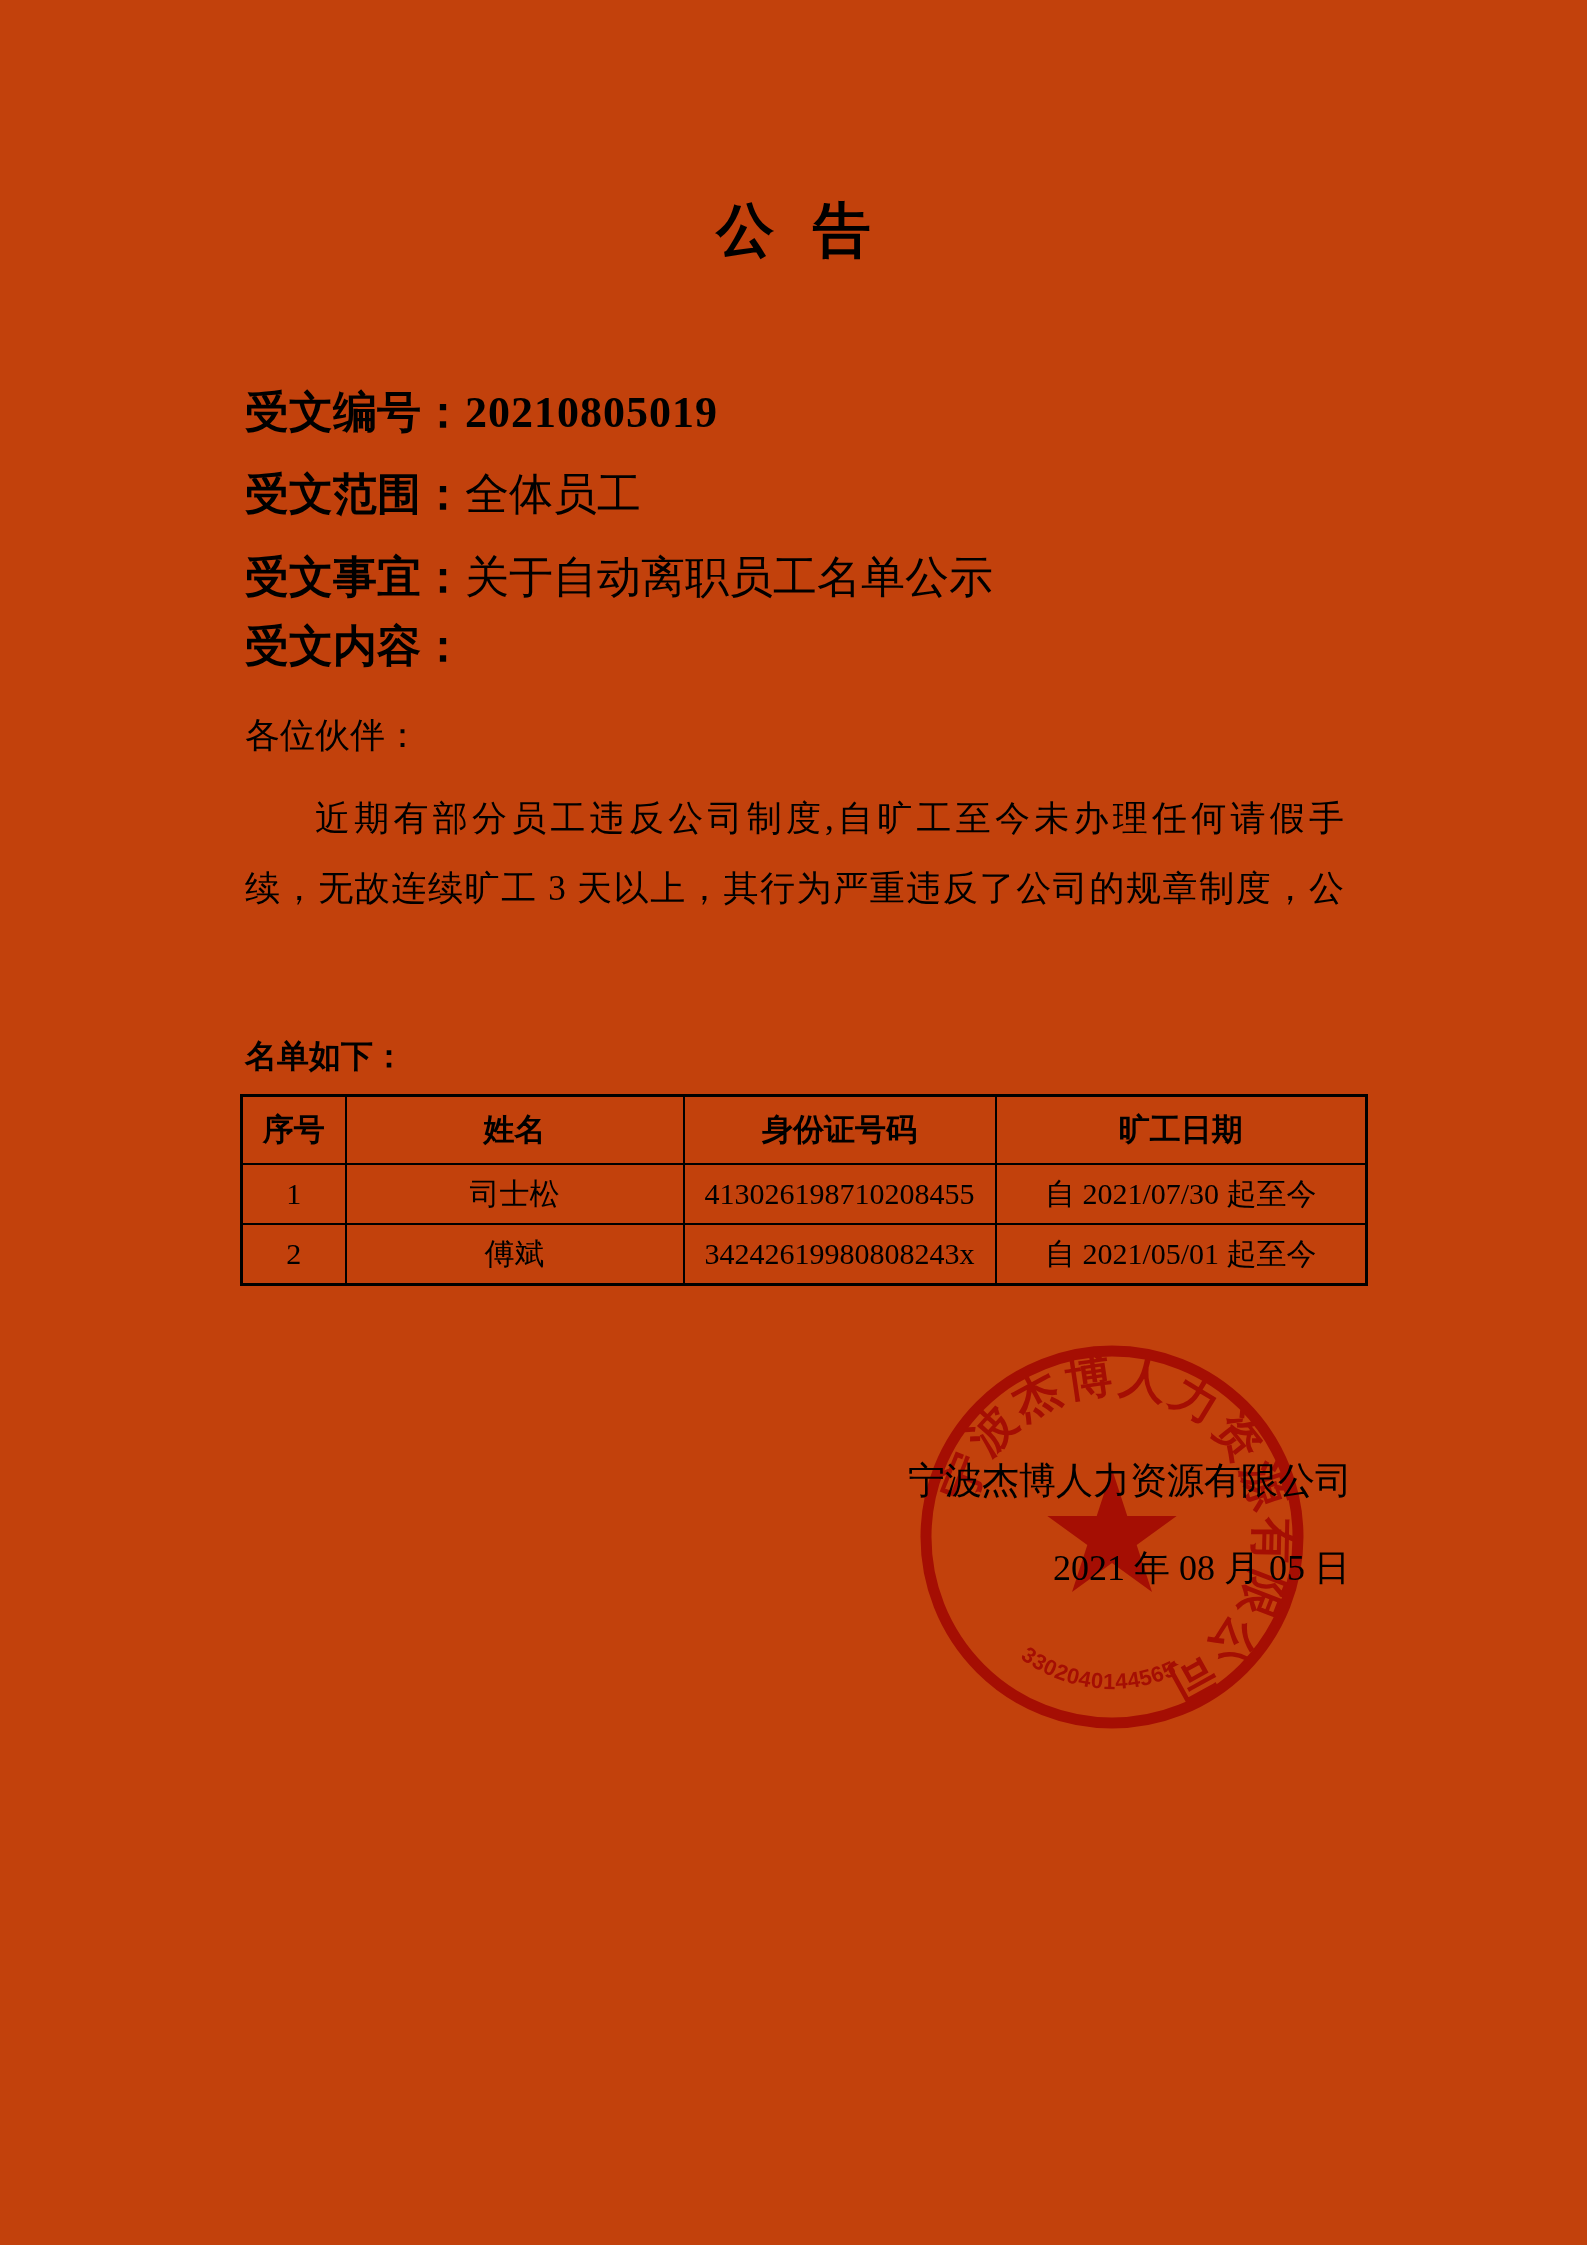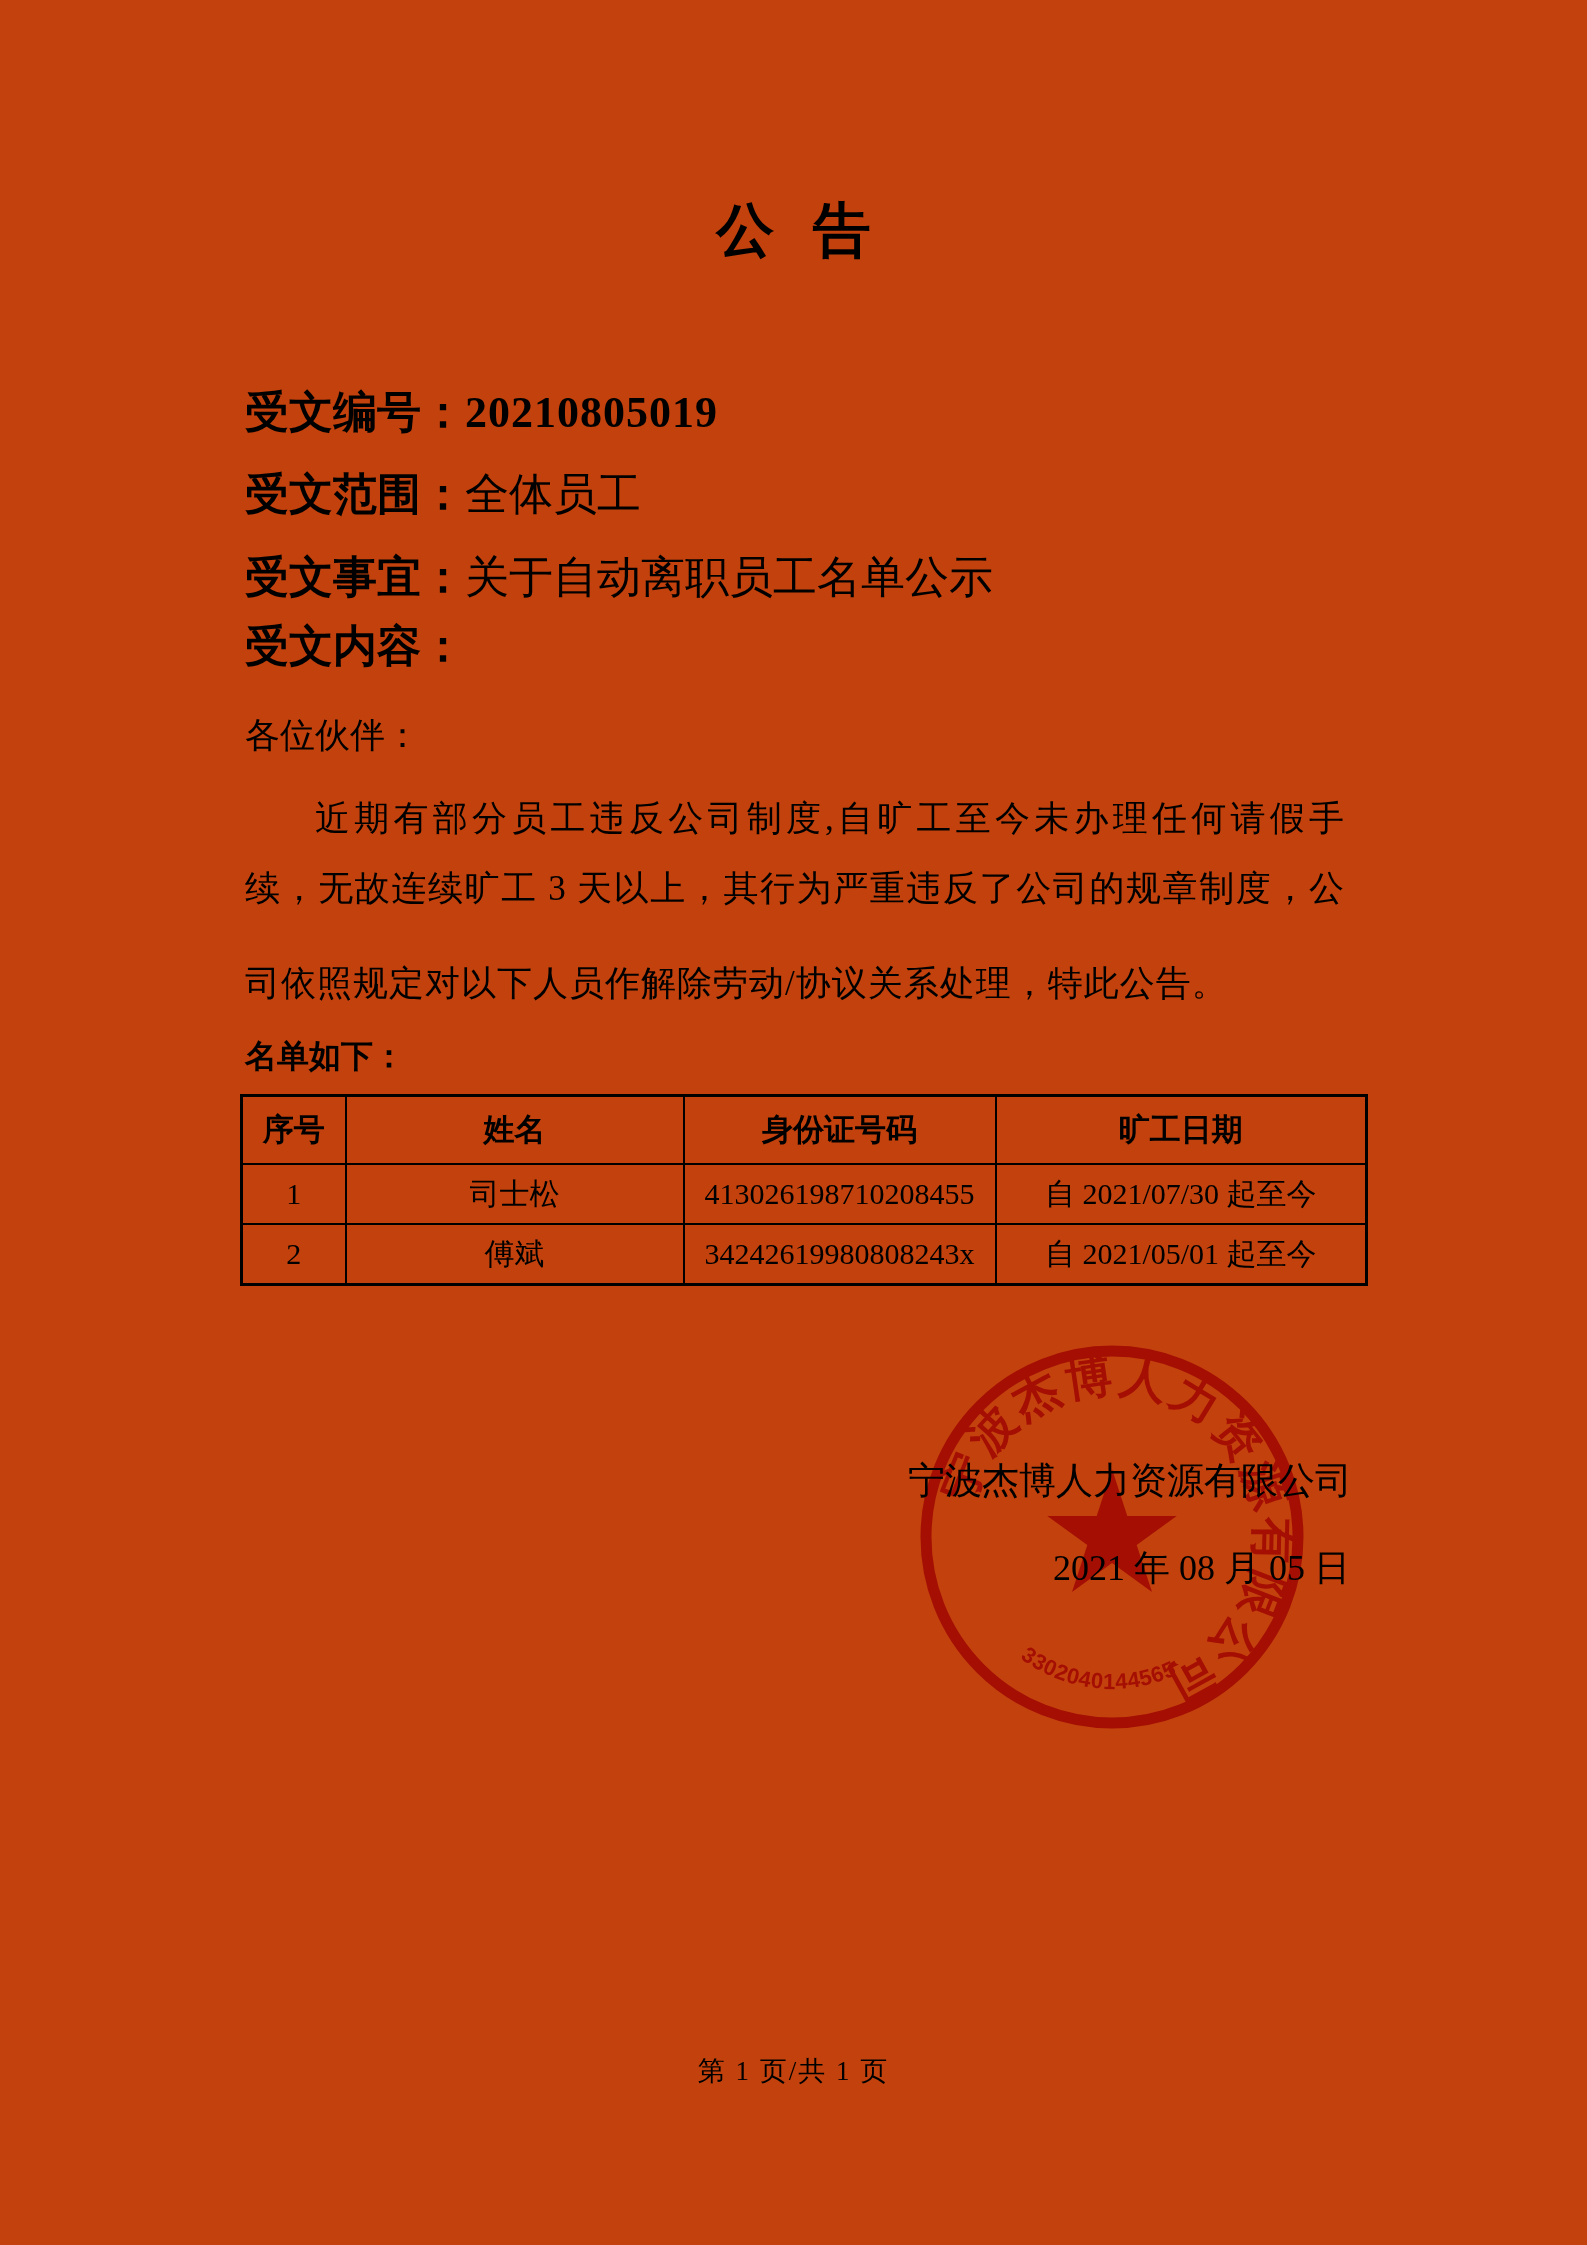--- a/index.html
+++ b/index.html
@@ -79,21 +79,20 @@
     <span class="label">受文事宜：</span><span class="value">关于自动离职员工名单公示</span>
   </div>
   <div class="field field-4">
     <span class="label">受文内容：</span><span class="value"></span>
   </div>
 
   <div class="salutation">各位伙伴：</div>
 
   <div class="para-line pl-1 justify">近期有部分员工违反公司制度,自旷工至今未办理任何请假手</div>
   <div class="para-line pl-2 justify">续，无故连续旷工 3 天以上，其行为严重违反了公司的规章制度，公</div>
-  <div class="para-line pl-3">司依照规定对以下人员作解除劳动/协议关系处理，特此公告。</div>
 
   <div class="list-label">名单如下：</div>
 
   <table class="roster">
     <colgroup>
       <col style="width:104px">
         <col style="width:338px">
         <col style="width:312px">
         <col style="width:371px">
     </colgroup>
@@ -132,15 +131,14 @@
     <circle cx="200" cy="200" r="186" fill="none" stroke="#d6251a" stroke-width="11"></circle>
     <polygon fill="#d6251a" points="200,132 215.3,179 264.7,179 224.7,208 240,255 200,226 160,255 175.3,208 135.3,179 184.7,179"></polygon>
     <text font-size="46" font-weight="bold" fill="#d6251a" font-family="Liberation Serif, DejaVu Serif, serif">
       <textPath xlink:href="#ringPath" href="#ringPath" startOffset="2" textLength="600" lengthAdjust="spacing">宁波杰博人力资源有限公司</textPath>
     </text>
     <text font-size="22" font-weight="bold" fill="#d6251a" letter-spacing="2" font-family="Liberation Sans, DejaVu Sans, sans-serif">
       <textPath xlink:href="#serialPath" href="#serialPath" startOffset="2" textLength="168" lengthAdjust="spacing">3302040144565</textPath>
     </text>
   </svg>
 
-  <div class="footer">第 1 页/共 1 页</div>
 
 </div>
 
 </body></html>

